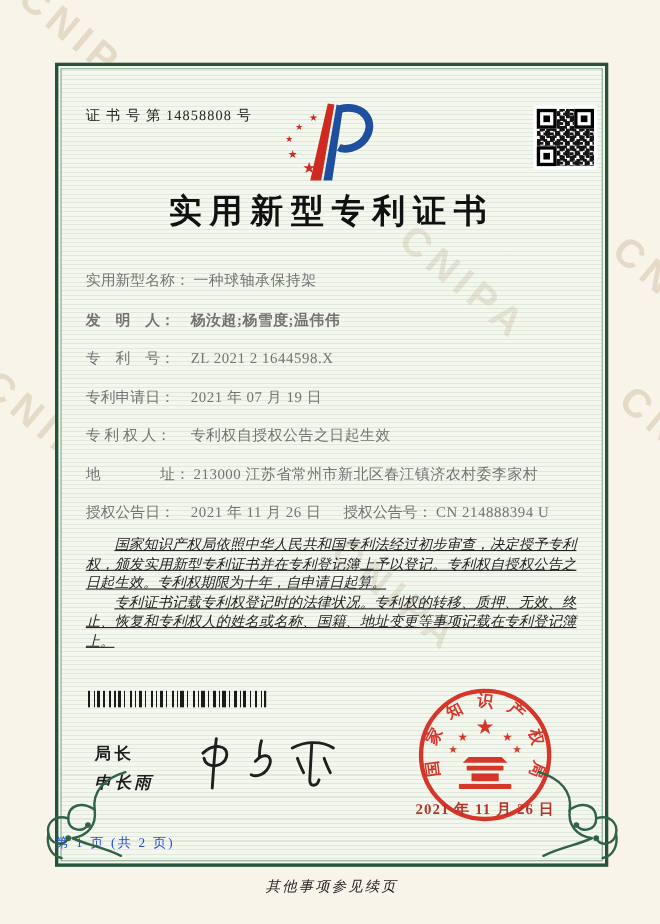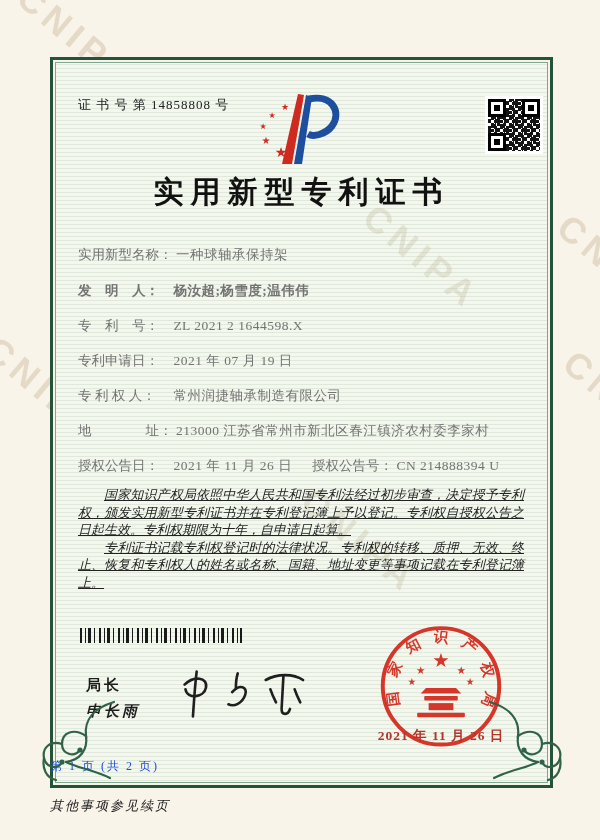--- a/index.html
+++ b/index.html
@@ -38,21 +38,21 @@
   .barcode{position:absolute;left:80px;top:628px;width:162px;height:15px;background:
      repeating-linear-gradient(90deg,#1a1a1a 0 2px,rgba(0,0,0,0) 2px 5px,#1a1a1a 5px 6px,
      rgba(0,0,0,0) 6px 8px,#1a1a1a 8px 11px,rgba(0,0,0,0) 11px 14px,#1a1a1a 14px 15px,rgba(0,0,0,0) 15px 19px);}
   .dir-title{position:absolute;left:86px;top:676px;font-size:15px;font-weight:bold;letter-spacing:3px;}
   .dir-name{position:absolute;left:86px;top:702px;font-size:15px;font-weight:bold;letter-spacing:3px;font-style:italic;}
   .sig{position:absolute;left:178px;top:664px;width:140px;height:60px;}
   .seal-svg{position:absolute;left:366px;top:614px;width:150px;height:150px;opacity:0.93;}
   .seal-date{position:absolute;left:366px;top:727px;width:150px;text-align:center;
              font-size:13.5px;font-weight:bold;color:#b2352a;letter-spacing:1px;z-index:5;}
   .page-no{position:absolute;left:50px;top:758px;width:503px;font-size:12px;letter-spacing:2px;color:#1d4ed8;}
-  .footer-note{position:absolute;left:50px;top:797px;width:503px;text-align:left;
+  .footer-note{position:absolute;left:50px;top:797px;width:503px;text-align:center;
                font-size:13px;letter-spacing:2px;color:#222;font-style:italic;}
 </style>
 </head>
 <body>
 
 <div class="page">
 
   <div class="wm" style="left:6px;top:16px;">CNIPA</div>
   <div class="wm" style="left:-26px;top:368px;">CNIPA</div>
   <div class="wm" style="left:546px;top:246px;">CNIPA</div>
@@ -126,21 +126,21 @@
     <div class="fieldrow" style="top:317px;">
       <span class="flabel">专　利　号：</span>
       <span class="fvalue">ZL 2021 2 1644598.X</span>
     </div>
     <div class="fieldrow" style="top:352px;">
       <span class="flabel">专利申请日：</span>
       <span class="fvalue">2021 年 07 月 19 日</span>
     </div>
     <div class="fieldrow" style="top:387px;">
       <span class="flabel">专 利 权 人：</span>
-      <span class="fvalue">常州润捷轴承制造有限公司</span>
+      <span class="fvalue">专利权自授权公告之日起生效</span>
     </div>
     <div class="fieldrow" style="top:422px;">
       <span class="flabel">地　　　　址：</span>
       <span class="fvalue">213000 江苏省常州市新北区春江镇济农村委李家村</span>
     </div>
     <div class="fieldrow" style="top:457px;">
       <span class="flabel">授权公告日：</span>
       <span class="fvalue">2021 年 11 月 26 日</span>
       <span class="pair2">
         <span class="flabel" style="min-width:80px;">授权公告号：</span>

